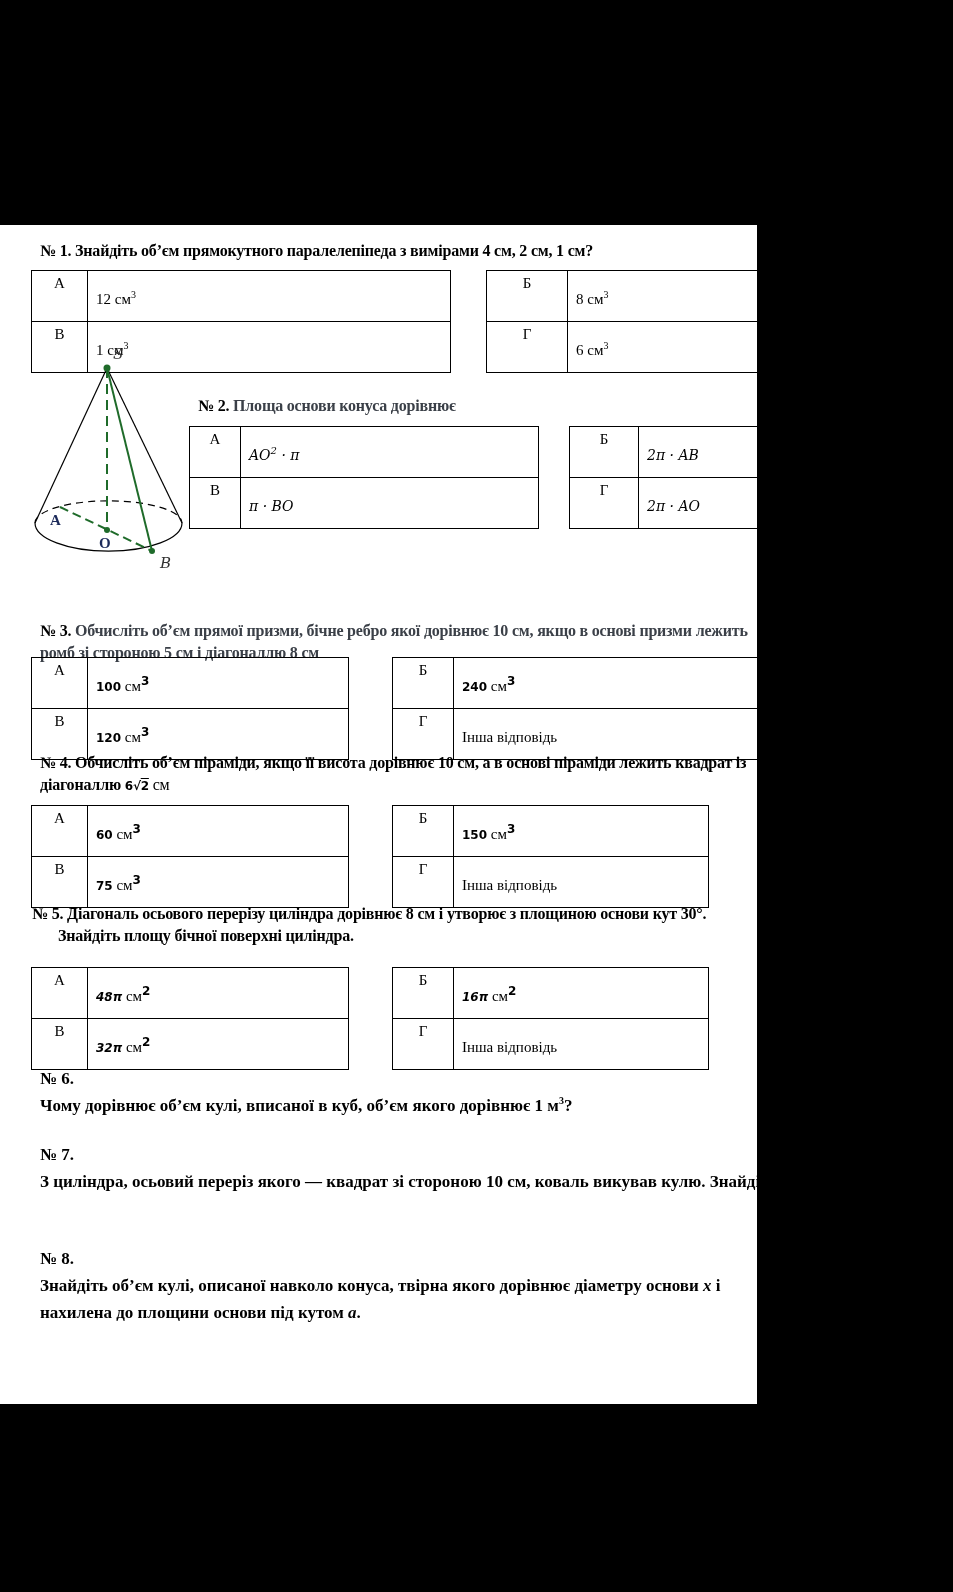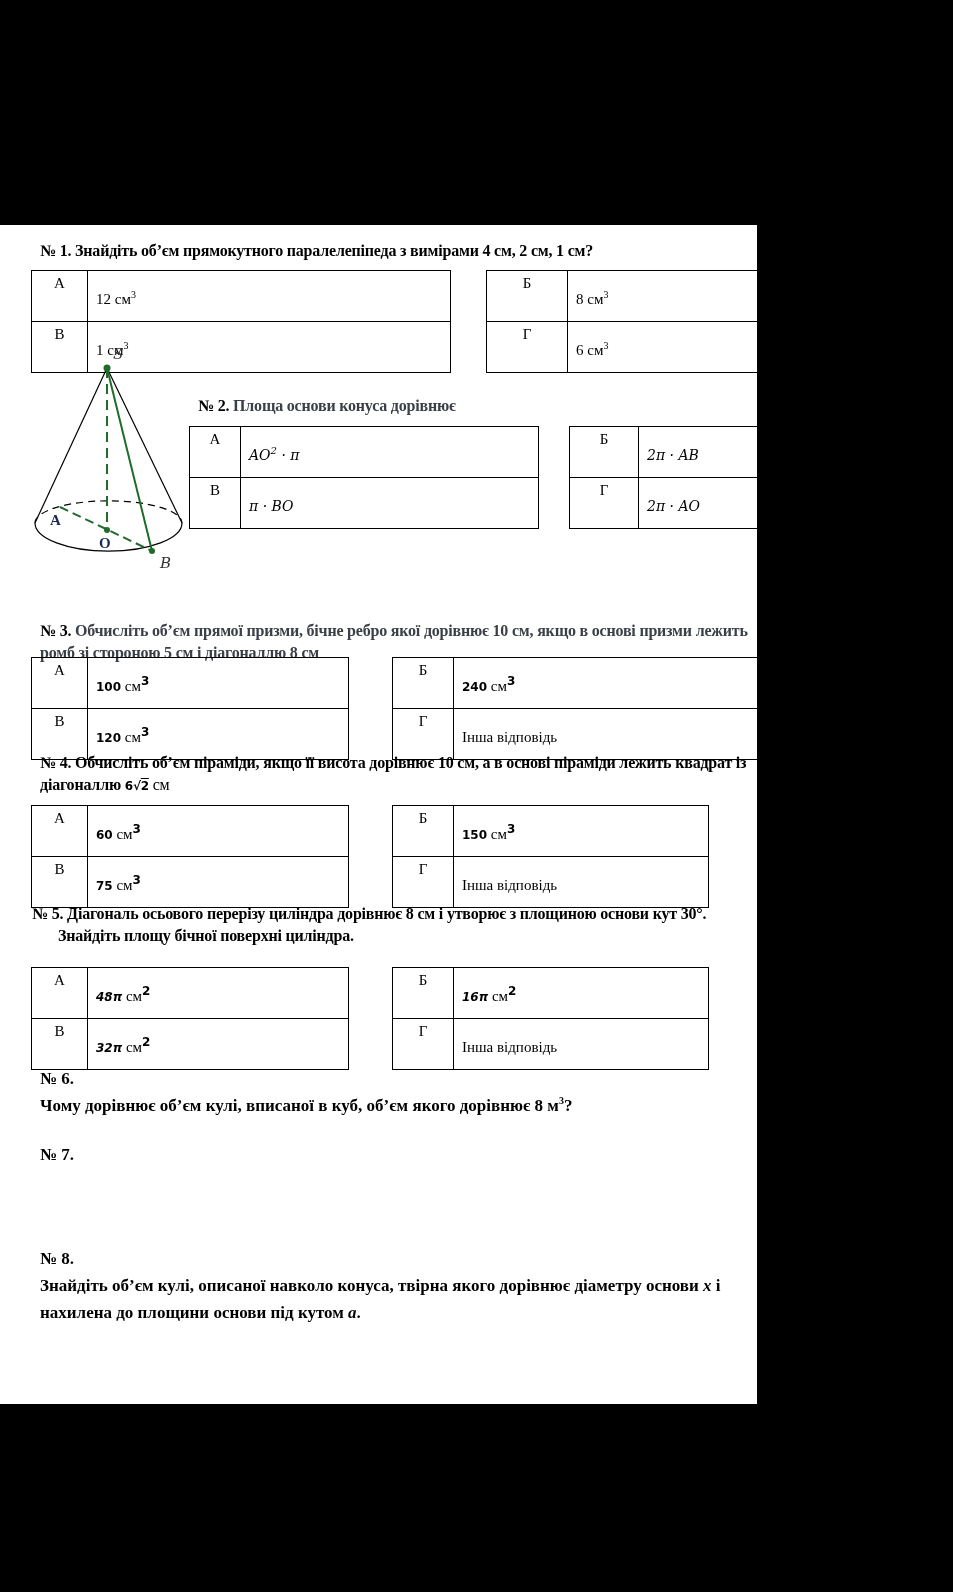--- a/index.html
+++ b/index.html
@@ -186,25 +186,26 @@
     </tr>
     <tr>
       <td class="l">Г</td>
       <td class="v">Інша відповідь</td>
     </tr>
   </tbody>
     </table>
 
   <div class="abs txt" style="left:40px;top:840px;width:870px;">
     <div>№ 6.</div>
-    <div><span>Чому дорівнює об’єм кулі, вписаної в куб, об’єм якого дорівнює 8 м</span><sup>3</sup><span>?</span></div>
+    <div><span>Чому дорівнює об’єм кулі, вписаної в куб, об’єм якого дорівнює 1 м</span><sup>3</sup><span>?</span></div>
   </div>
 
   <div class="abs txt just" style="left:40px;top:916px;width:866px;">
     <div>№ 7.</div>
+    <div>З циліндра, осьовий переріз якого — квадрат зі стороною 10 см, коваль викував кулю. Знайдіть радіус цієї кулі.</div>
   </div>
 
   <div class="abs txt" style="left:40px;top:1020px;width:866px;">
     <div>№ 8.</div>
     <div class="just"><span>Знайдіть об’єм кулі, описаної навколо конуса, твірна якого дорівнює діаметру основи </span><i>x</i><span> і</span></div>
     <div><span>нахилена до площини основи під кутом </span><i>a</i><span>.</span></div>
   </div>
 
 </div>
 

